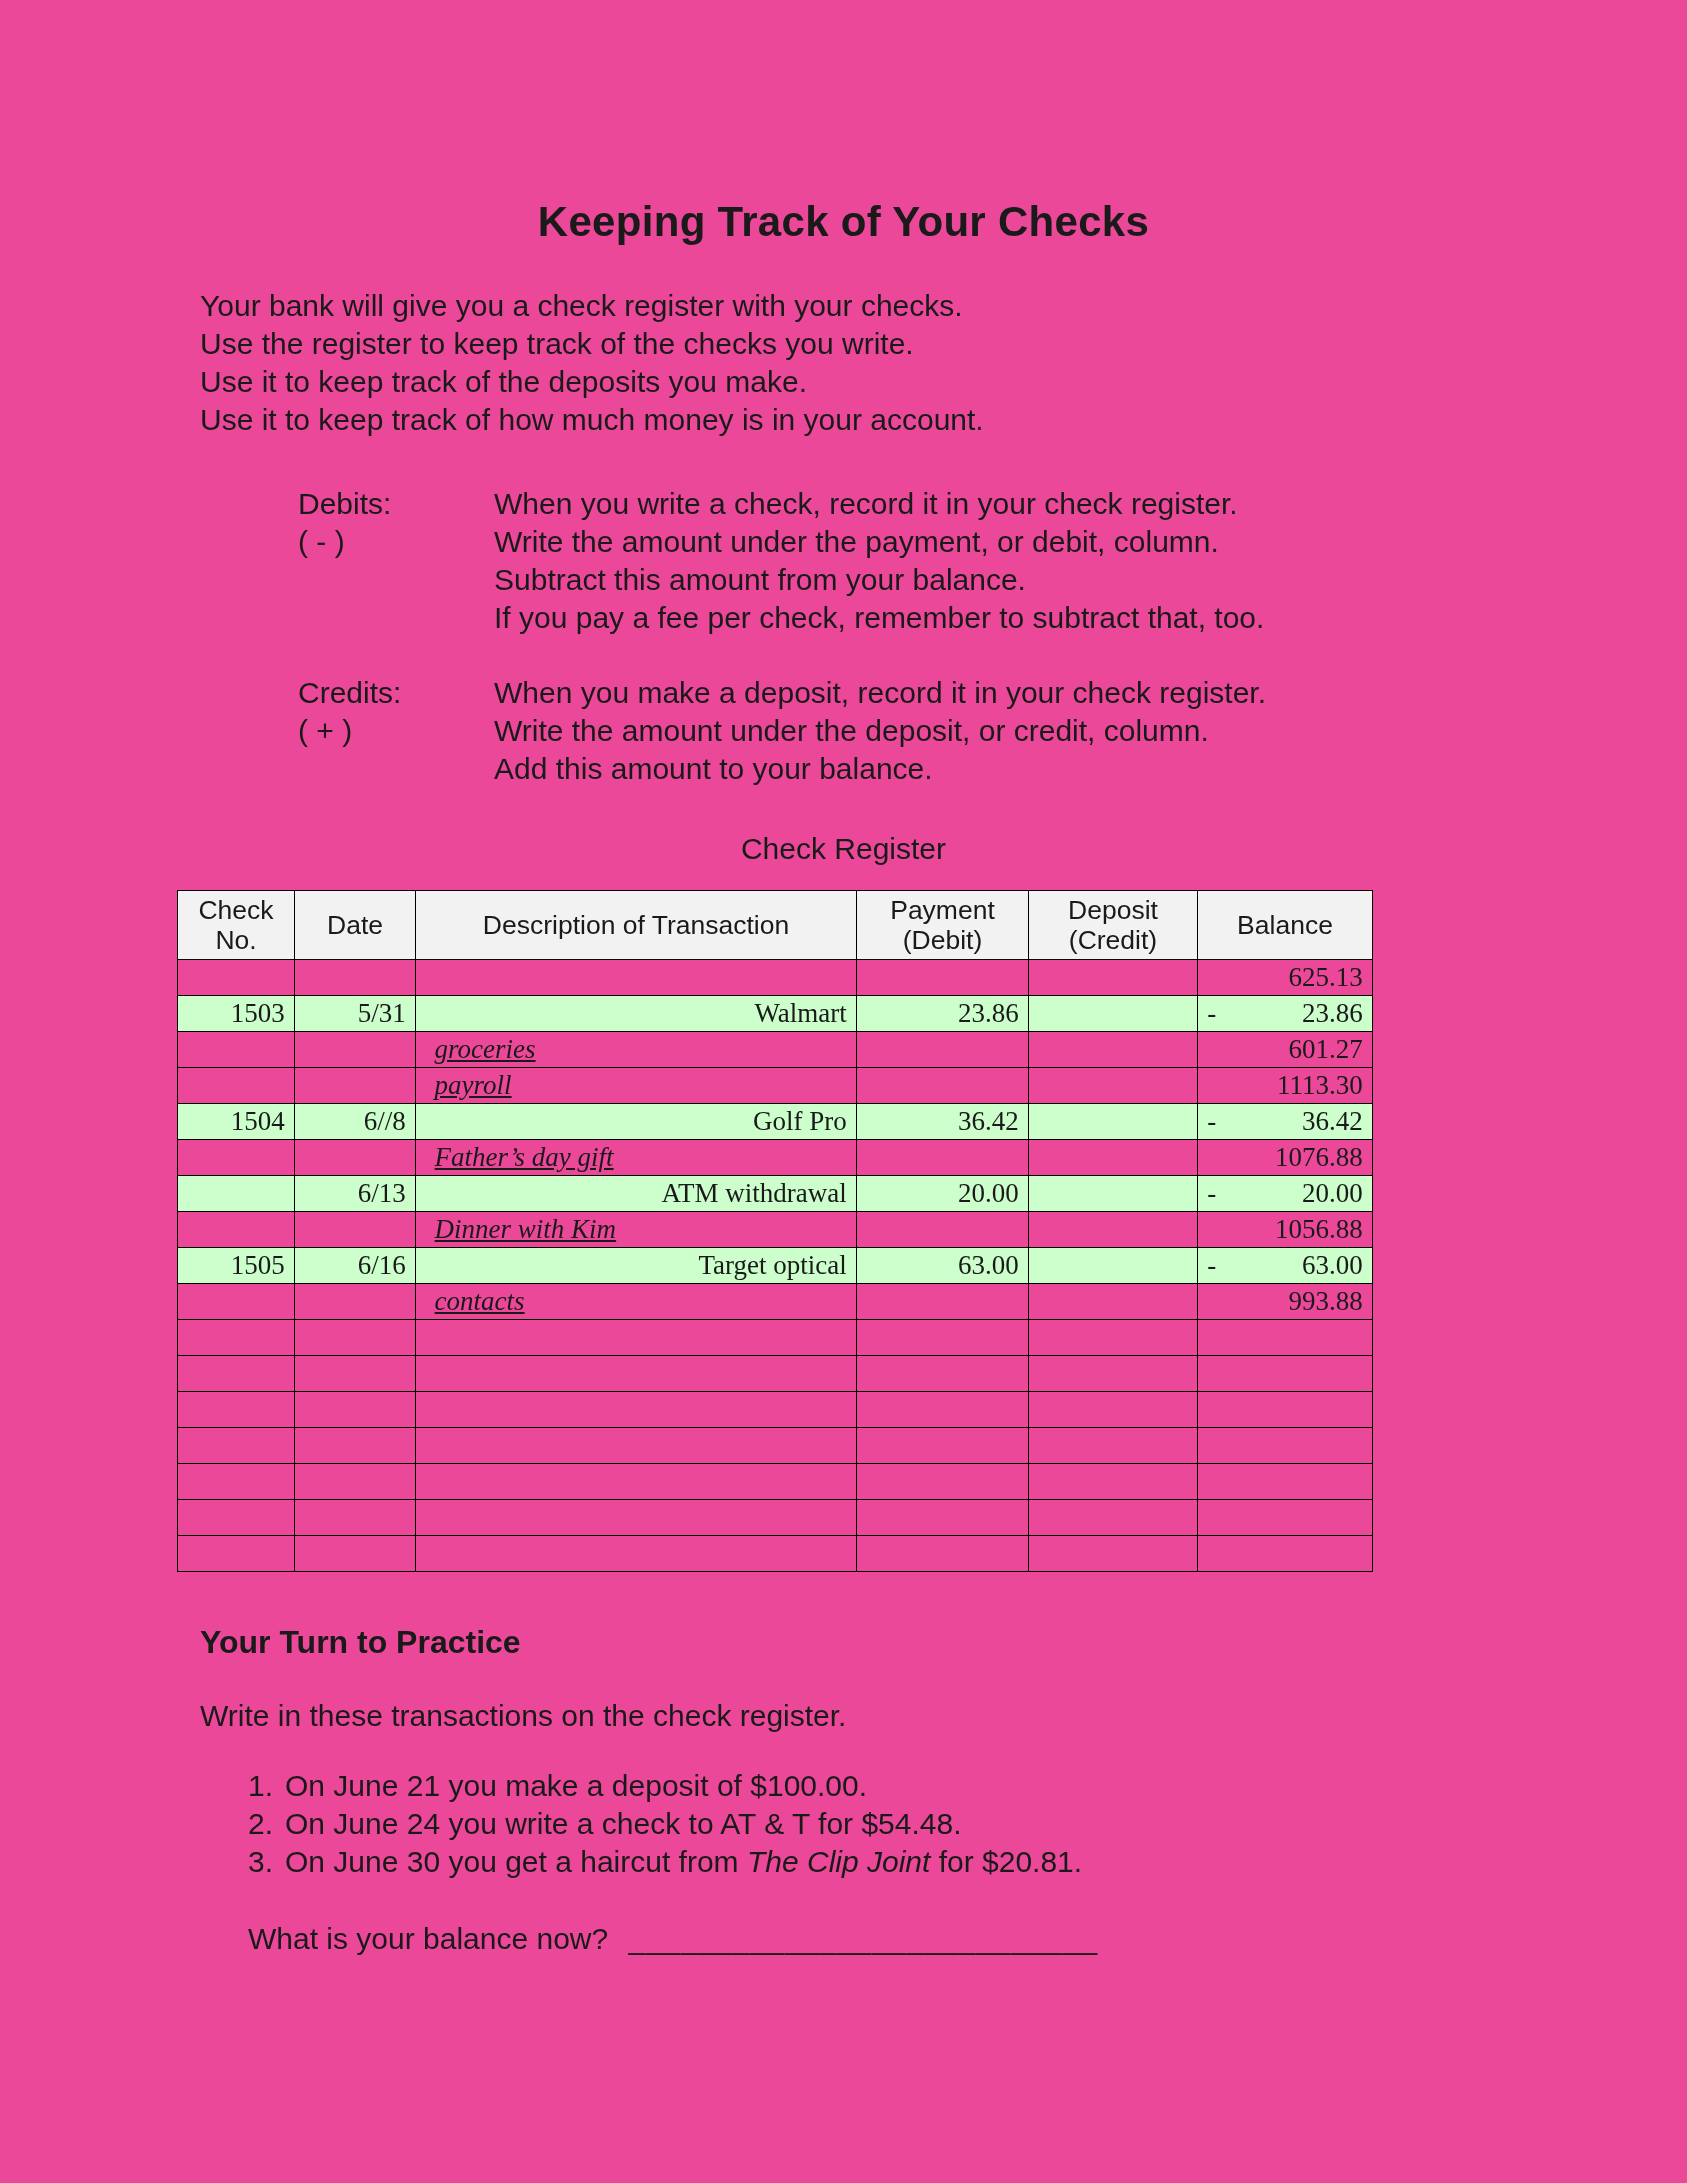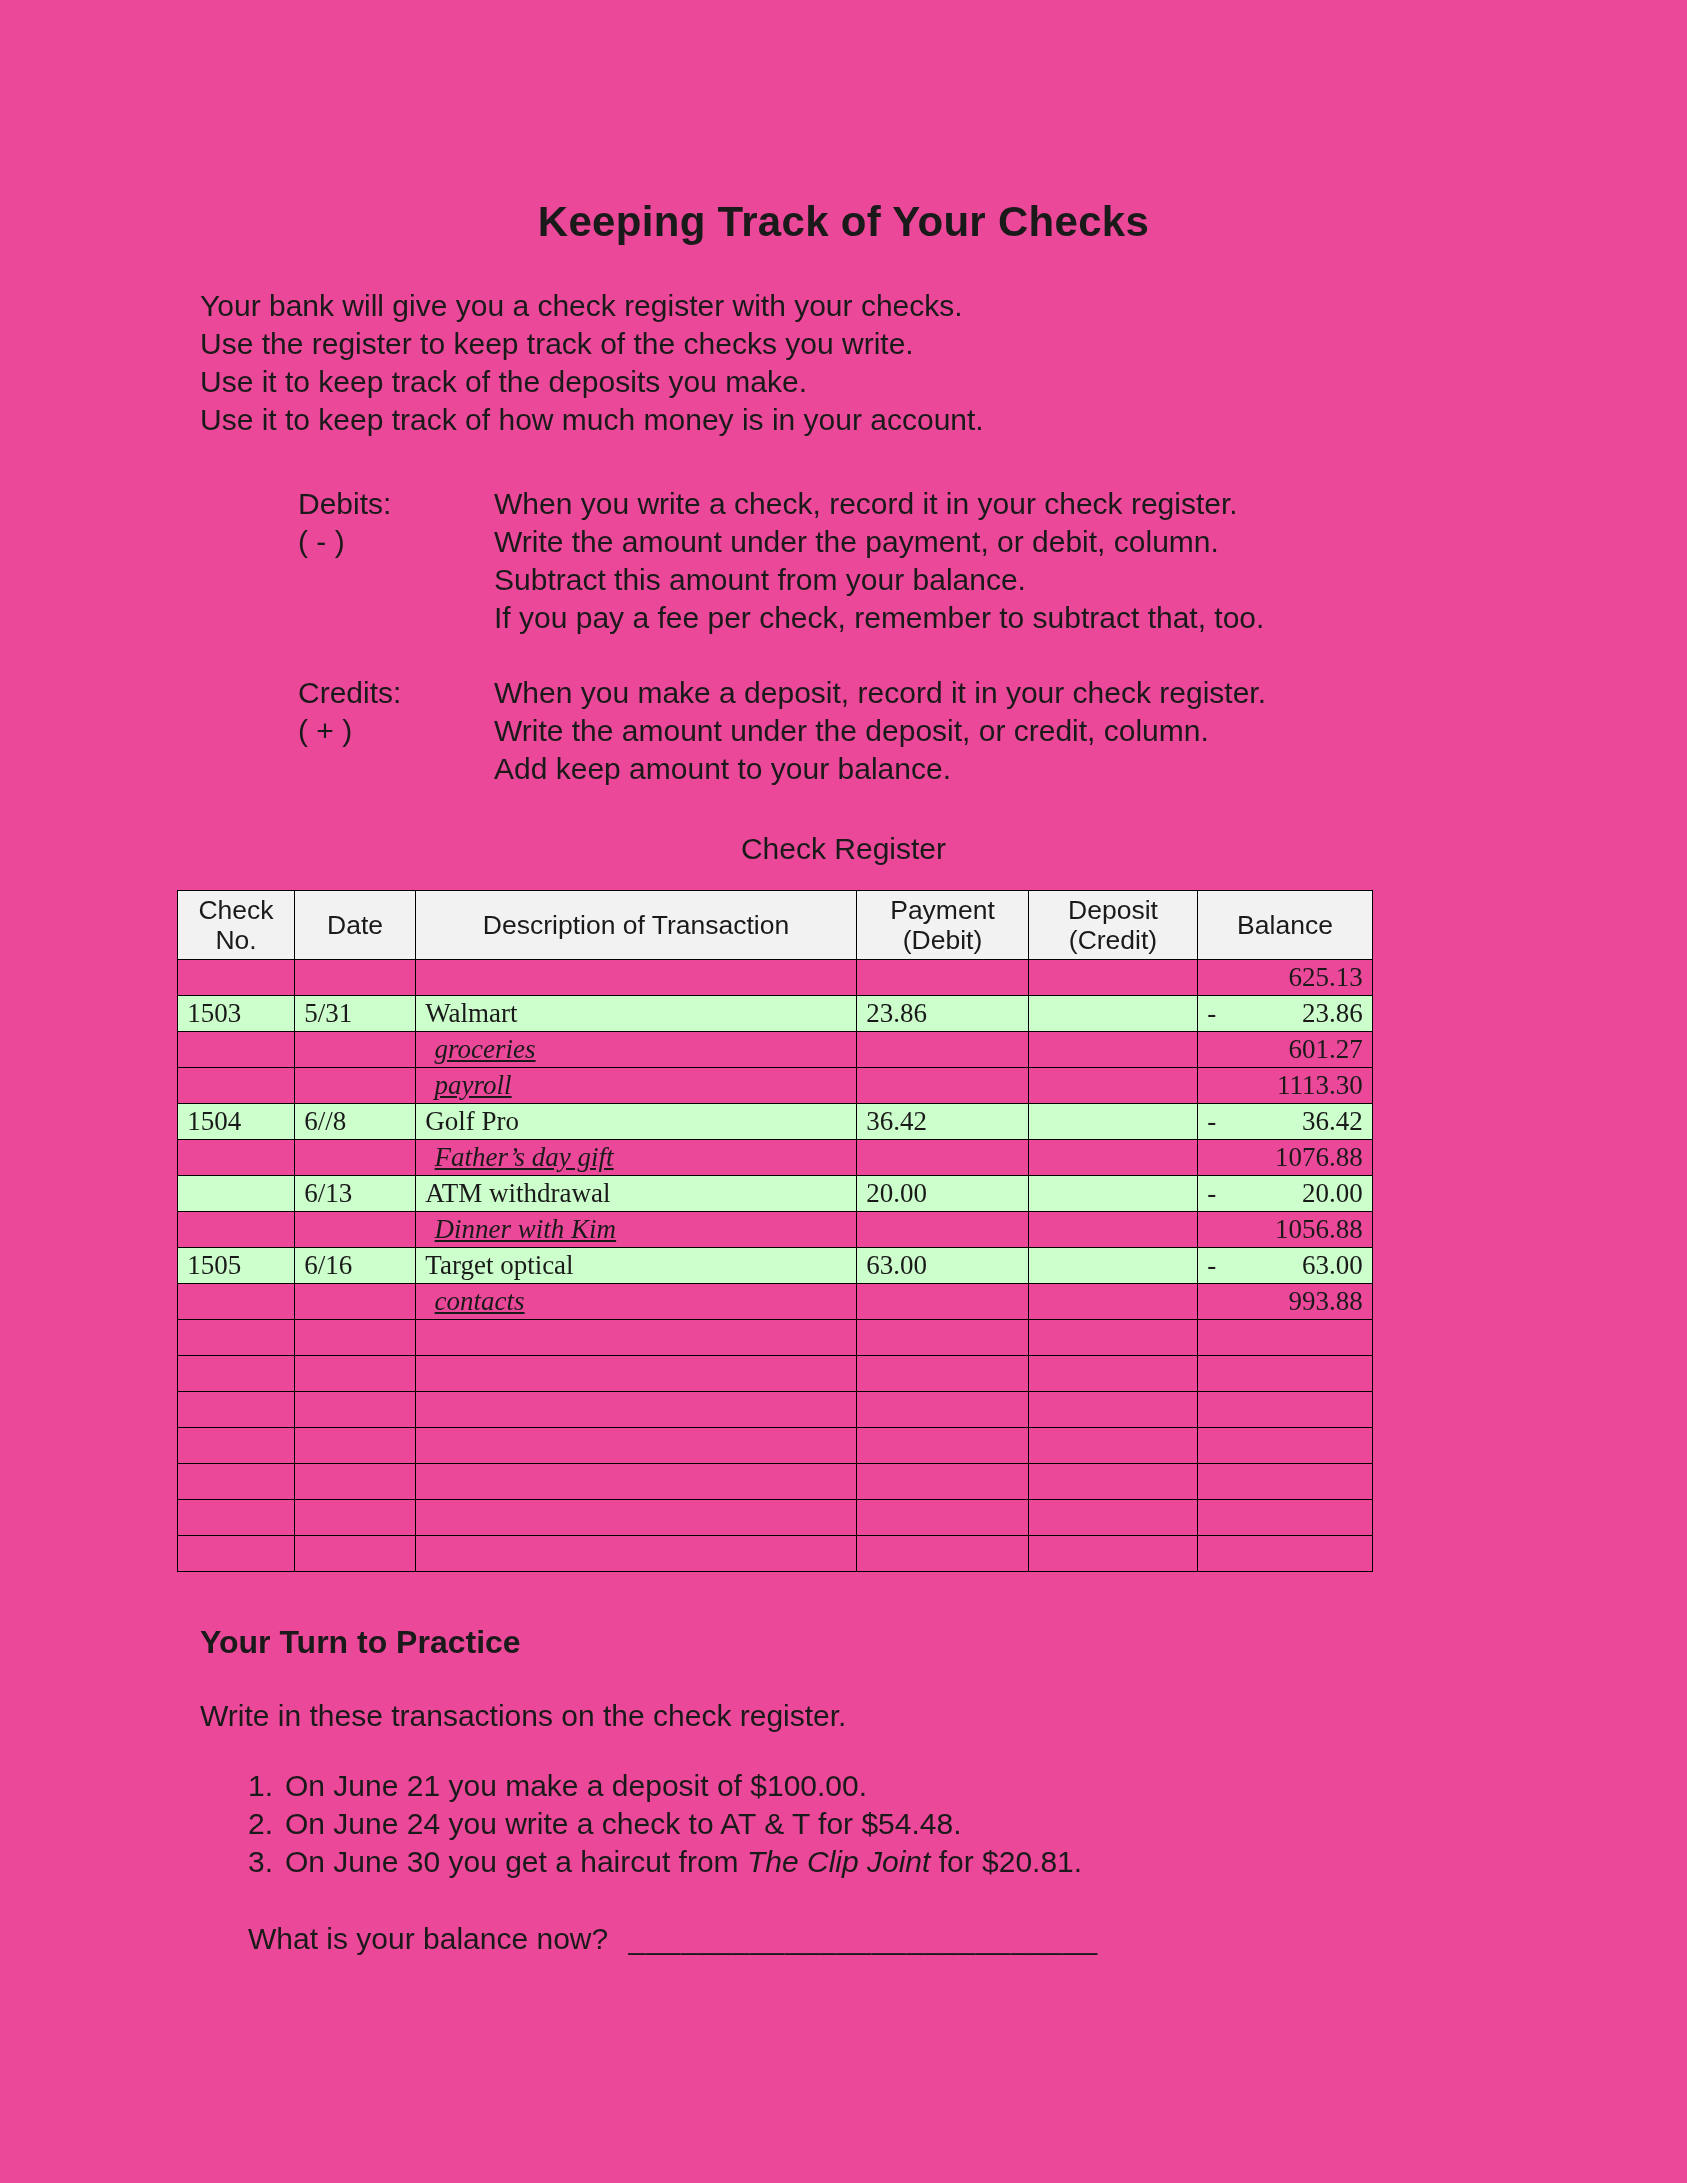--- a/index.html
+++ b/index.html
@@ -62,21 +62,21 @@
     line-height: 30px;
   }
   table.register td {
     height: 36px;
     font-family: "Liberation Serif", serif;
     font-size: 27px;
     vertical-align: middle;
     padding: 0 9.3px;
     white-space: nowrap;
   }
-  tr.hl td { background: #ccffcc; }
+  tr.hl td { background: #ccffcc; text-align: right; }
   td.c-desc { padding-left: 12px; }
   td.c-desc.it { font-style: italic; text-indent: 9.3px; text-decoration: underline; }
   td.c-bal { text-align: right; }
   .bal-signed {
     display: flex;
     justify-content: space-between;
     align-items: center;
   }
   .practice-title {
     margin: 52px 0 0 200px;
@@ -129,21 +129,21 @@
   </div>
 
   <div class="def-block credits">
     <div class="def-label">
       <div>Credits:</div>
       <div>( + )</div>
     </div>
     <div class="def-lines">
       <div>When you make a deposit, record it in your check register.</div>
       <div>Write the amount under the deposit, or credit, column.</div>
-      <div>Add keep amount to your balance.</div>
+      <div>Add this amount to your balance.</div>
     </div>
   </div>
 
   <div class="register-title">Check Register</div>
 
   <table class="register">
     <colgroup>
       <col style="width:117px">
       <col style="width:121px">
       <col style="width:441px">

